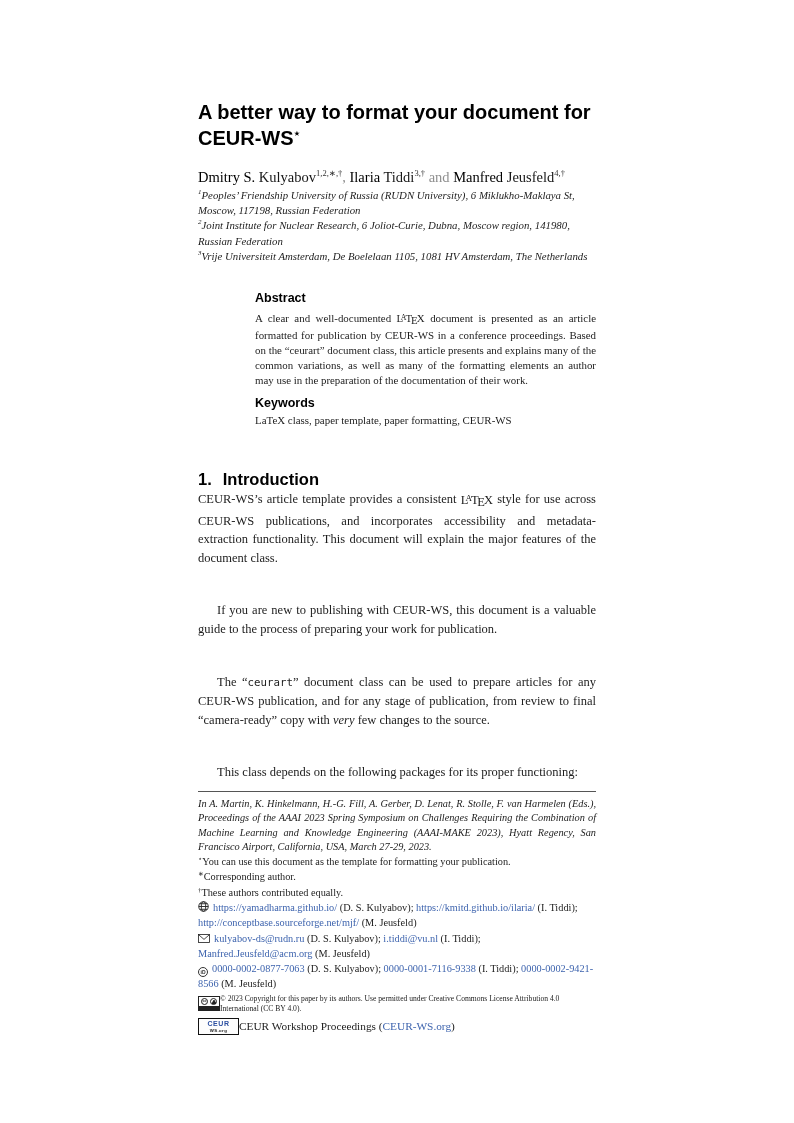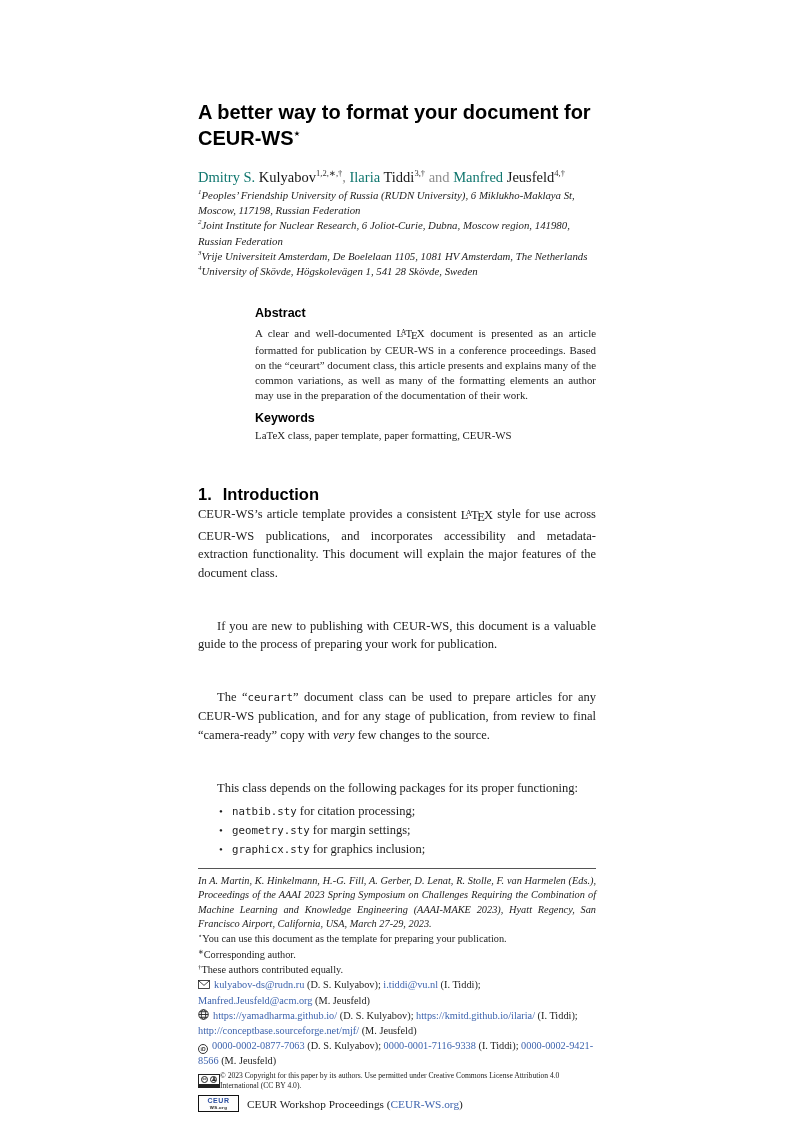--- a/index.html
+++ b/index.html
@@ -6,21 +6,21 @@
   html,body { background:#ffffff; }
   .page {
     width:636px; height:1123px; margin:0 auto; background:#ffffff;
     padding:99px 119px 0 119px; position:relative; overflow:hidden;
     font-family:"Liberation Serif", serif; color:#1c1c1c;
   }
   
   .title { font-family:"Liberation Sans", sans-serif; font-weight:700; font-size:20px; line-height:26px; color:#000; }
   .title sup { font-size:11px; line-height:0; }
   .authors { margin-top:17px; font-size:14.5px; line-height:19px; }
-  .authors .given { color:#0f766e; }
+  .authors .given { color:#000000; }
   .authors .family { color:#161616; }
   .authors .sep { color:#8f8f8f; }
   .authors sup { font-size:8.5px; line-height:0; color:#333; }
   .affs { margin-top:1px; font-style:italic; font-size:10.8px; line-height:15.2px; }
   .affs sup { font-size:7px; line-height:0; }
   
   .abstract-block { margin:26px 0 0 57px; }
   .keywords-block { margin:7px 0 16px 57px; }
   .block-heading { font-family:"Liberation Sans", sans-serif; font-weight:700; font-size:12.5px; line-height:16px; color:#000; }
   .small-text { margin-top:4px; font-size:10.9px; line-height:15px; }
@@ -54,42 +54,41 @@
   
   .license-line { display:flex; align-items:center; margin-top:3px; }
   .cc-badge { display:inline-flex; flex-direction:column; border:1px solid #222; padding:1px 2px 0 2px; background:#fff; flex:0 0 auto; }
   .cc-row { display:flex; gap:2px; }
   .cc-circle { width:7px; height:7px; border:1px solid #222; border-radius:50%; display:inline-block; font:700 3.6px/5.5px "Liberation Sans", sans-serif; text-align:center; color:#222; position:relative; }
   .cc-person::before { content:""; position:absolute; top:0.8px; left:2px; width:1.8px; height:1.8px; border-radius:50%; background:#222; }
   .cc-person::after { content:""; position:absolute; bottom:0.6px; left:1.1px; width:3.6px; height:2.4px; border-radius:2px 2px 0 0; background:#222; }
   .cc-bar { height:3.5px; background:#222; margin:1px -2px 0 -2px; }
   .license-text { font-size:7.6px; line-height:9.5px; color:#222; }
   
-  .ceur-line { display:flex; align-items:center; gap:8px; margin-top:5px; }
+  .ceur-line { display:flex; align-items:center; margin-top:5px; }
   .ceur-logo { width:41px; height:17px; border:1.4px solid #111; display:flex; flex-direction:column; align-items:center; justify-content:center; line-height:1; flex:0 0 auto; background:#fdfdfd; }
   .ceur-logo .t { font:700 7px "Liberation Sans", sans-serif; color:#2b4ea0; letter-spacing:0.6px; }
   .ceur-logo .b { font:700 4.3px "Liberation Sans", sans-serif; color:#111; letter-spacing:0.4px; margin-top:1px; }
   .ceur-text { font-size:11.3px; }
 </style>
 </head>
 <body>
 
 <div class="page">
 
   <h1 class="title"><span>A better way to format your document for CEUR-WS</span><sup>⋆</sup></h1>
 
   <div class="authors">
     <span><span class="given">Dmitry S.</span> <span class="family">Kulyabov</span><sup>1,2,∗,†</sup><span class="sep">, </span></span><span><span class="given">Ilaria</span> <span class="family">Tiddi</span><sup>3,†</sup><span class="sep"> and </span></span><span><span class="given">Manfred</span> <span class="family">Jeusfeld</span><sup>4,†</sup></span>
   </div>
 
   <div class="affs">
     <div><sup>1</sup><span>Peoples’ Friendship University of Russia (RUDN University), 6 Miklukho-Maklaya St, Moscow, 117198, Russian Federation</span></div>
     <div><sup>2</sup><span>Joint Institute for Nuclear Research, 6 Joliot-Curie, Dubna, Moscow region, 141980, Russian Federation</span></div>
     <div><sup>3</sup><span>Vrije Universiteit Amsterdam, De Boelelaan 1105, 1081 HV Amsterdam, The Netherlands</span></div>
-    <div><sup>4</sup><span>University of Skövde, Högskolevägen 1, 541 28 Skövde, Sweden</span></div>
   </div>
 
   <div class="abstract-block">
     <div class="block-heading">Abstract</div>
     <p class="small-text just"><span>A clear and well-documented </span><span class="latex"><span class="lx lx-0">L</span><span class="lx lx-1">A</span><span class="lx lx-2">T</span><span class="lx lx-3">E</span><span class="lx lx-4">X</span></span><span> document is presented as an article formatted for publication by CEUR-WS in a conference proceedings. Based on the “ceurart” document class, this article presents and explains many of the common variations, as well as many of the formatting elements an author may use in the preparation of the documentation of their work.</span></p>
   </div>
 
   <div class="keywords-block">
     <div class="block-heading">Keywords</div>
     <p class="small-text" style="margin-top:2px;">LaTeX class, paper template, paper formatting, CEUR-WS</p>
@@ -98,48 +97,43 @@
   <div class="section-heading">
     <span>1.</span>
     <span>Introduction</span>
   </div>
 
   <div class="body-text">
     <p class="p-first just"><span>CEUR-WS’s article template provides a consistent </span><span class="latex"><span class="lx lx-0">L</span><span class="lx lx-1">A</span><span class="lx lx-2">T</span><span class="lx lx-3">E</span><span class="lx lx-4">X</span></span><span> style for use across CEUR-WS publications, and incorporates accessibility and metadata-extraction functionality. This document will explain the major features of the document class.</span></p>
     <p class="indent just">If you are new to publishing with CEUR-WS, this document is a valuable guide to the process of preparing your work for publication.</p>
     <p class="indent just"><span>The “</span><span class="mono">ceurart</span><span>” document class can be used to prepare articles for any CEUR-WS publication, and for any stage of publication, from review to final “camera-ready” copy with </span><em>very</em><span> few changes to the source.</span></p>
     <p class="indent just">This class depends on the following packages for its proper functioning:</p>
-    <ul class="packages">
-      <li><span class="mono">natbib.sty</span><span> for citation processing;</span></li>
-      <li><span class="mono">geometry.sty</span><span> for margin settings;</span></li>
-      <li><span class="mono">graphicx.sty</span><span> for graphics inclusion;</span></li>
-    </ul>
   </div>
 
   <div class="footrule"></div>
 
   <div class="footnotes">
     <p class="conf-note just">In A. Martin, K. Hinkelmann, H.-G. Fill, A. Gerber, D. Lenat, R. Stolle, F. van Harmelen (Eds.), Proceedings of the AAAI 2023 Spring Symposium on Challenges Requiring the Combination of Machine Learning and Knowledge Engineering (AAAI-MAKE 2023), Hyatt Regency, San Francisco Airport, California, USA, March 27-29, 2023.</p>
-    <div class="fnote"><sup>⋆</sup><span>You can use this document as the template for preparing your publication.</span></div>
+    <div class="fnote"><sup>⋆</sup><span>You can use this document as the template for formatting your publication.</span></div>
     <div class="fnote"><sup>∗</sup><span>Corresponding author.</span></div>
     <div class="fnote"><sup>†</sup><span>These authors contributed equally.</span></div>
-
-    <div class="fline">
-      <span class="ficon"><svg width="12" height="9" viewBox="0 0 16 12">
-            <rect x="0.6" y="0.6" width="14.8" height="10.8" fill="none" stroke="#222" stroke-width="1.1"></rect>
-            <path d="M0.8 0.9 L8 7.2 L15.2 0.9" fill="none" stroke="#222" stroke-width="1.1"></path>
-          </svg></span><a class="flink">kulyabov-ds@rudn.ru</a><span> (D. S. Kulyabov); </span><a class="flink">i.tiddi@vu.nl</a><span> (I. Tiddi); </span><a class="flink">Manfred.Jeusfeld@acm.org</a><span> (M. Jeusfeld)</span>
-    </div>
 
     <div class="fline">
       <span class="ficon"><svg width="11" height="11" viewBox="0 0 12 12">
             <circle cx="6" cy="6" r="5.2" fill="none" stroke="#222"></circle>
             <ellipse cx="6" cy="6" rx="2.4" ry="5.2" fill="none" stroke="#222"></ellipse>
             <path d="M0.8 6 H11.2 M1.7 3 H10.3 M1.7 9 H10.3" stroke="#222" fill="none"></path>
           </svg></span><a class="flink">https://yamadharma.github.io/</a><span> (D. S. Kulyabov); </span><a class="flink">https://kmitd.github.io/ilaria/</a><span> (I. Tiddi); </span><a class="flink">http://conceptbase.sourceforge.net/mjf/</a><span> (M. Jeusfeld)</span>
+    </div>
+
+    <div class="fline">
+      <span class="ficon"><svg width="12" height="9" viewBox="0 0 16 12">
+            <rect x="0.6" y="0.6" width="14.8" height="10.8" fill="none" stroke="#222" stroke-width="1.1"></rect>
+            <path d="M0.8 0.9 L8 7.2 L15.2 0.9" fill="none" stroke="#222" stroke-width="1.1"></path>
+          </svg></span><a class="flink">kulyabov-ds@rudn.ru</a><span> (D. S. Kulyabov); </span><a class="flink">i.tiddi@vu.nl</a><span> (I. Tiddi); </span><a class="flink">Manfred.Jeusfeld@acm.org</a><span> (M. Jeusfeld)</span>
     </div>
 
     <div class="fline">
       <span class="orcid-icon"><span class="orcid-id">iD</span></span><a class="flink">0000-0002-0877-7063</a><span> (D. S. Kulyabov); </span><a class="flink">0000-0001-7116-9338</a><span> (I. Tiddi); </span><a class="flink">0000-0002-9421-8566</a><span> (M. Jeusfeld)</span>
     </div>
 
     <div class="license-line">
       <span class="cc-badge">
         <span class="cc-row">
           <span class="cc-circle">cc</span>

